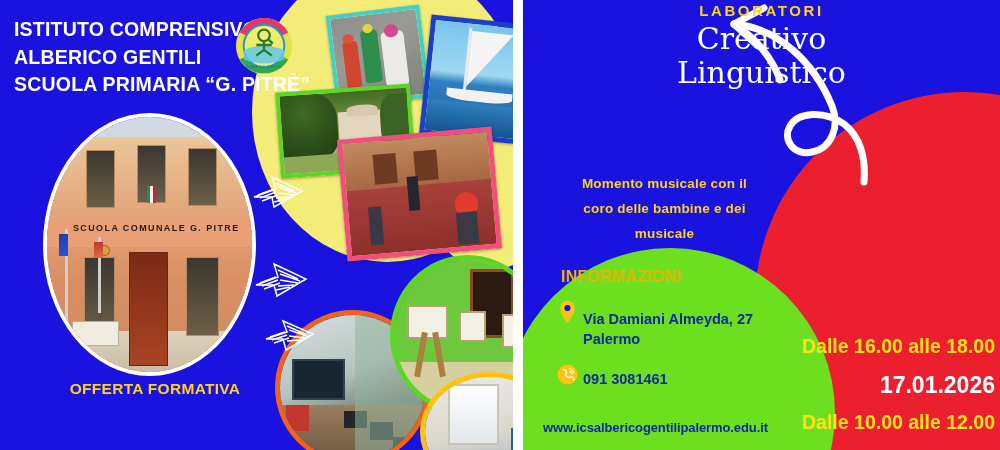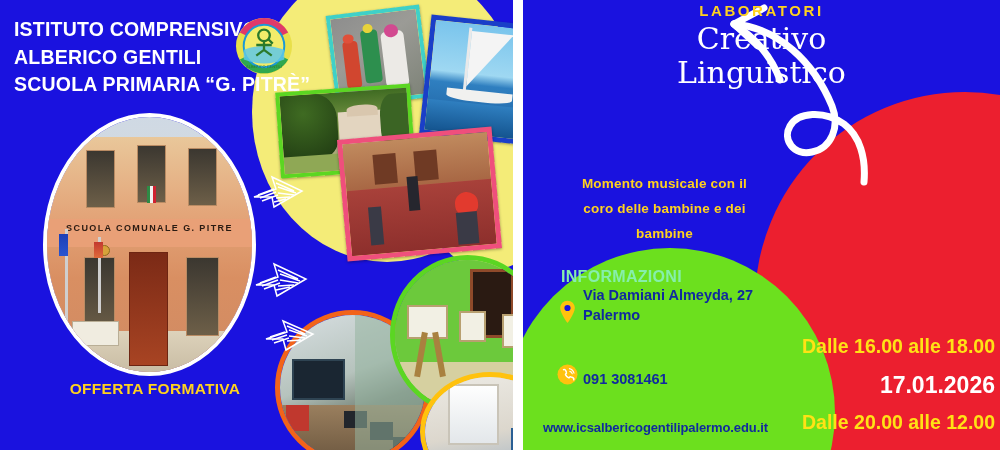--- a/index.html
+++ b/index.html
@@ -27,21 +27,21 @@
   
   #logo{position:absolute;left:235px;top:17px;width:58px;height:58px;}
 
   
   #school-photo{position:absolute;left:43px;top:113px;width:205px;height:255px;
       border-radius:50%;border:4px solid #ffffff;overflow:hidden;}
   .bldg-sky{position:absolute;inset:0;background:linear-gradient(#cfd9e4,#e8e0cf);}
   .bldg-body{position:absolute;left:-6%;top:8%;width:112%;height:92%;
       background:linear-gradient(180deg,#e9c79a 0%,#e3a478 34%,#d98f62 60%,#cf8a63 100%);}
   .bldg-band{position:absolute;left:-6%;top:40%;width:112%;height:11%;background:#e9a077;}
-  .bldg-sign{position:absolute;left:6%;top:41.5%;width:88%;text-align:center;color:#2a1a12;
+  .bldg-sign{position:absolute;left:6%;top:41.5%;width:88%;text-align:right;color:#2a1a12;
       font-size:9px;font-weight:bold;letter-spacing:1.4px;white-space:nowrap;}
   .win{position:absolute;background:linear-gradient(180deg,#3b3730,#6d5f48);border:1.4px solid #b98b63;}
   .door{position:absolute;background:linear-gradient(180deg,#7b2a16,#a84423);border:1.5px solid #6d2512;}
   .flag{position:absolute;width:3px;background:#cfcfcf;}
   .flag-cloth{position:absolute;width:9px;height:17px;}
   .plinth{position:absolute;left:-6%;bottom:0;width:112%;height:16%;background:linear-gradient(180deg,#ddd2bb,#c9bda4);}
 
   
   .photo{position:absolute;overflow:hidden;box-shadow:0 1px 3px rgba(0,0,0,.35);}
   .photo .inner{position:absolute;inset:0;}
@@ -74,23 +74,23 @@
 
   
   #laboratori{position:absolute;left:0;right:0;top:2px;text-align:center;color:#ffd21e;
       font-size:15px;font-weight:bold;letter-spacing:2.6px;}
   #lab-list{position:absolute;left:0;right:0;top:22px;text-align:center;color:#fff;
       font-family:"DejaVu Serif",serif;font-size:30px;line-height:1.12;font-weight:400;}
   #momento{position:absolute;left:24px;top:140px;width:235px;text-align:center;color:#ffd21e;
       font-weight:bold;font-size:13.5px;line-height:1.85;letter-spacing:.2px;margin-top:32px;}
 
   
-  #informazioni-title{position:absolute;left:38px;top:268px;color:#86efac;font-weight:bold;font-size:16px;letter-spacing:.3px;}
+  #informazioni-title{position:absolute;left:38px;top:268px;color:#eab308;font-weight:bold;font-size:16px;letter-spacing:.3px;}
   .info-row{position:absolute;color:#102a9e;font-weight:bold;font-size:14.5px;line-height:1.35;}
-  #info-address{left:60px;top:286px;}
+  #info-address{left:60px;top:310px;}
   #info-phone{left:60px;top:370px;}
   #info-web{position:absolute;left:20px;top:420px;color:#102a9e;font-weight:bold;font-size:13px;letter-spacing:-.1px;}
   .pin-icon{position:absolute;left:36px;top:300px;width:17px;height:24px;}
   .phone-icon{position:absolute;left:34px;top:364px;width:21px;height:21px;}
 
   
   #open-day{position:absolute;left:245px;top:200px;width:232px;text-align:right;color:#fff;
       font-weight:bold;font-size:43px;letter-spacing:0px;white-space:nowrap;}
   .date-line{position:absolute;right:5px;color:#fff;font-weight:bold;font-size:23px;white-space:nowrap;}
   .time-line{position:absolute;right:5px;color:#ffe215;font-weight:bold;font-size:19.5px;white-space:nowrap;}
@@ -275,21 +275,21 @@
 
     <div id="laboratori">LABORATORI</div>
     <div id="lab-list">
       <div>Creativo</div>
       <div>Linguistico</div>
     </div>
 
     <div id="momento">
       <div>Momento musicale con il</div>
       <div>coro delle bambine e dei</div>
-      <div>bambine</div>
+      <div>musicale</div>
     </div>
 
     <div id="informazioni-title">INFORMAZIONI</div>
 
     <svg class="pin-icon" viewBox="0 0 17 24">
       <path d="M8.5 0.8 C4.4 0.8 1.2 4 1.2 8 C1.2 13.4 8.5 23 8.5 23 C8.5 23 15.8 13.4 15.8 8 C15.8 4 12.6 0.8 8.5 0.8 Z" fill="#ffc20e"></path>
       <circle cx="8.5" cy="8" r="3.1" fill="#1a12df"></circle>
     </svg>
     <div class="info-row" id="info-address">
       <div>Via Damiani Almeyda, 27</div>
@@ -300,15 +300,15 @@
       <circle cx="10.5" cy="10.5" r="10" fill="#ffc20e"></circle>
       <path d="M6.5 5.6 c1 -0.5 1.9 0.2 2.3 1.2 l0.6 1.5 c0.3 0.7 0 1.2 -0.6 1.6 c-0.4 0.3 -0.4 0.6 -0.2 1 c0.6 1.2 1.6 2.2 2.8 2.8 c0.4 0.2 0.7 0.2 1 -0.2 c0.4 -0.6 0.9 -0.9 1.6 -0.6 l1.5 0.6 c1 0.4 1.7 1.3 1.2 2.3" fill="none" stroke="#ffffff" stroke-width="1.5" stroke-linecap="round"></path>
       <path d="M12.4 4.6 a6.2 6.2 0 0 1 4.6 4.6 M12.9 7.4 a3.4 3.4 0 0 1 2.4 2.4" fill="none" stroke="#ffffff" stroke-width="1.1" stroke-linecap="round"></path>
     </svg>
     <div class="info-row" id="info-phone">091 3081461</div>
 
     <div id="info-web">www.icsalbericogentilipalermo.edu.it</div>
 
     <div class="time-line" id="time1">Dalle 16.00 alle 18.00</div>
     <div class="date-line" id="date2">17.01.2026</div>
-    <div class="time-line" id="time2">Dalle 20.00 alle 12.00</div>
+    <div class="time-line" id="time2">Dalle 10.00 alle 12.00</div>
   </div>
 </div>
 
 </body></html>

